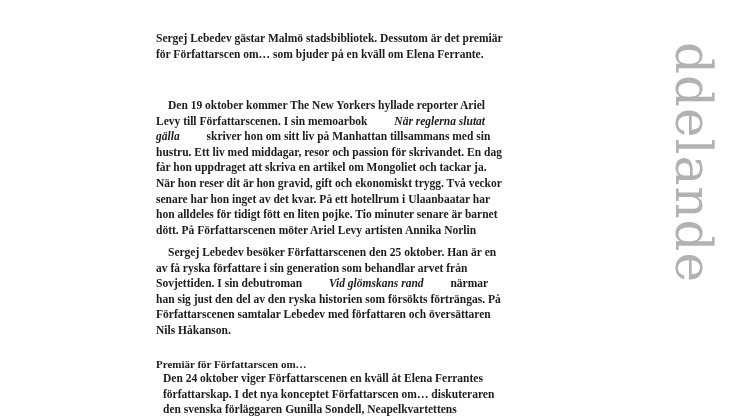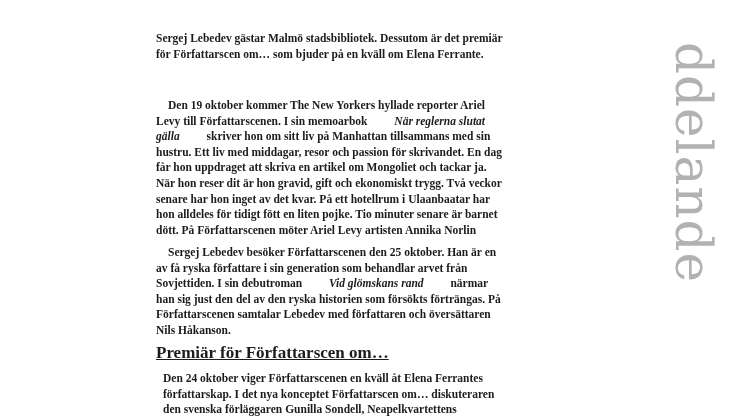--- a/index.html
+++ b/index.html
@@ -23,24 +23,23 @@
     text-align: left;
     font-weight: bold;
   }
   .intro {
     top: -5px;
     font-weight: bold;
   }
   .para1 { top: 62px; }
   .para2 { top: 209px; }
   .subheading {
-    top: 309px;
+    top: 321px;
     font-weight: bold;
-    font-size: 17px;
-    text-decoration: underline;
+    font-size: 11px;
   }
   .para3 { top: 335px; margin-left: 7px; }
   .para i { font-style: italic; }
   .vertical-masthead {
     position: absolute;
     top: 6px;
     right: 36px;
     writing-mode: vertical-rl;
     text-orientation: sideways;
     font-family: "DejaVu Serif", serif;

